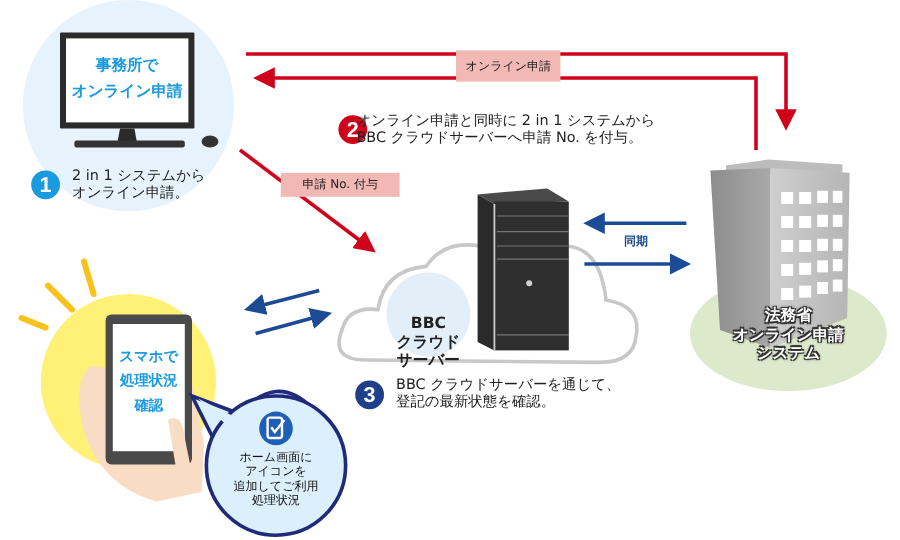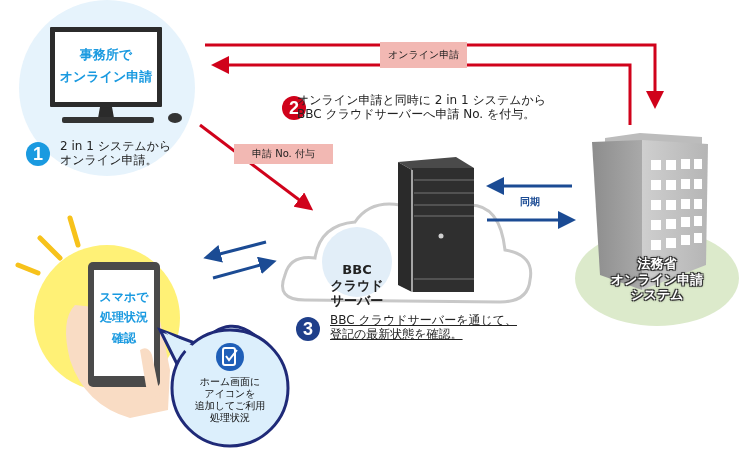--- a/index.html
+++ b/index.html
@@ -167,21 +167,21 @@
   <div>サーバー</div>
 </div>
 
 <div class="txt bold-white" style="left:597px;top:256px;width:120px;">
   <div>法務省</div>
   <div>オンライン申請</div>
   <div>システム</div>
 </div>
 
 <div class="num-badge" style="left:296px;top:317px;background:#1f3f8a;">3</div>
-<div class="txt step-text" style="left:330px;top:313px;text-decoration:underline;">
+<div class="txt step-text" style="left:330px;top:313px;">
   <div>BBC クラウドサーバーを通じて、</div>
   <div>登記の最新状態を確認。</div>
 </div>
 
 <div class="txt screen-text" style="left:94px;top:290px;width:60px;font-size:12px;">
   <div>スマホで</div>
   <div style="margin-top:6px;">処理状況</div>
   <div style="margin-top:6px;">確認</div>
 </div>
 

